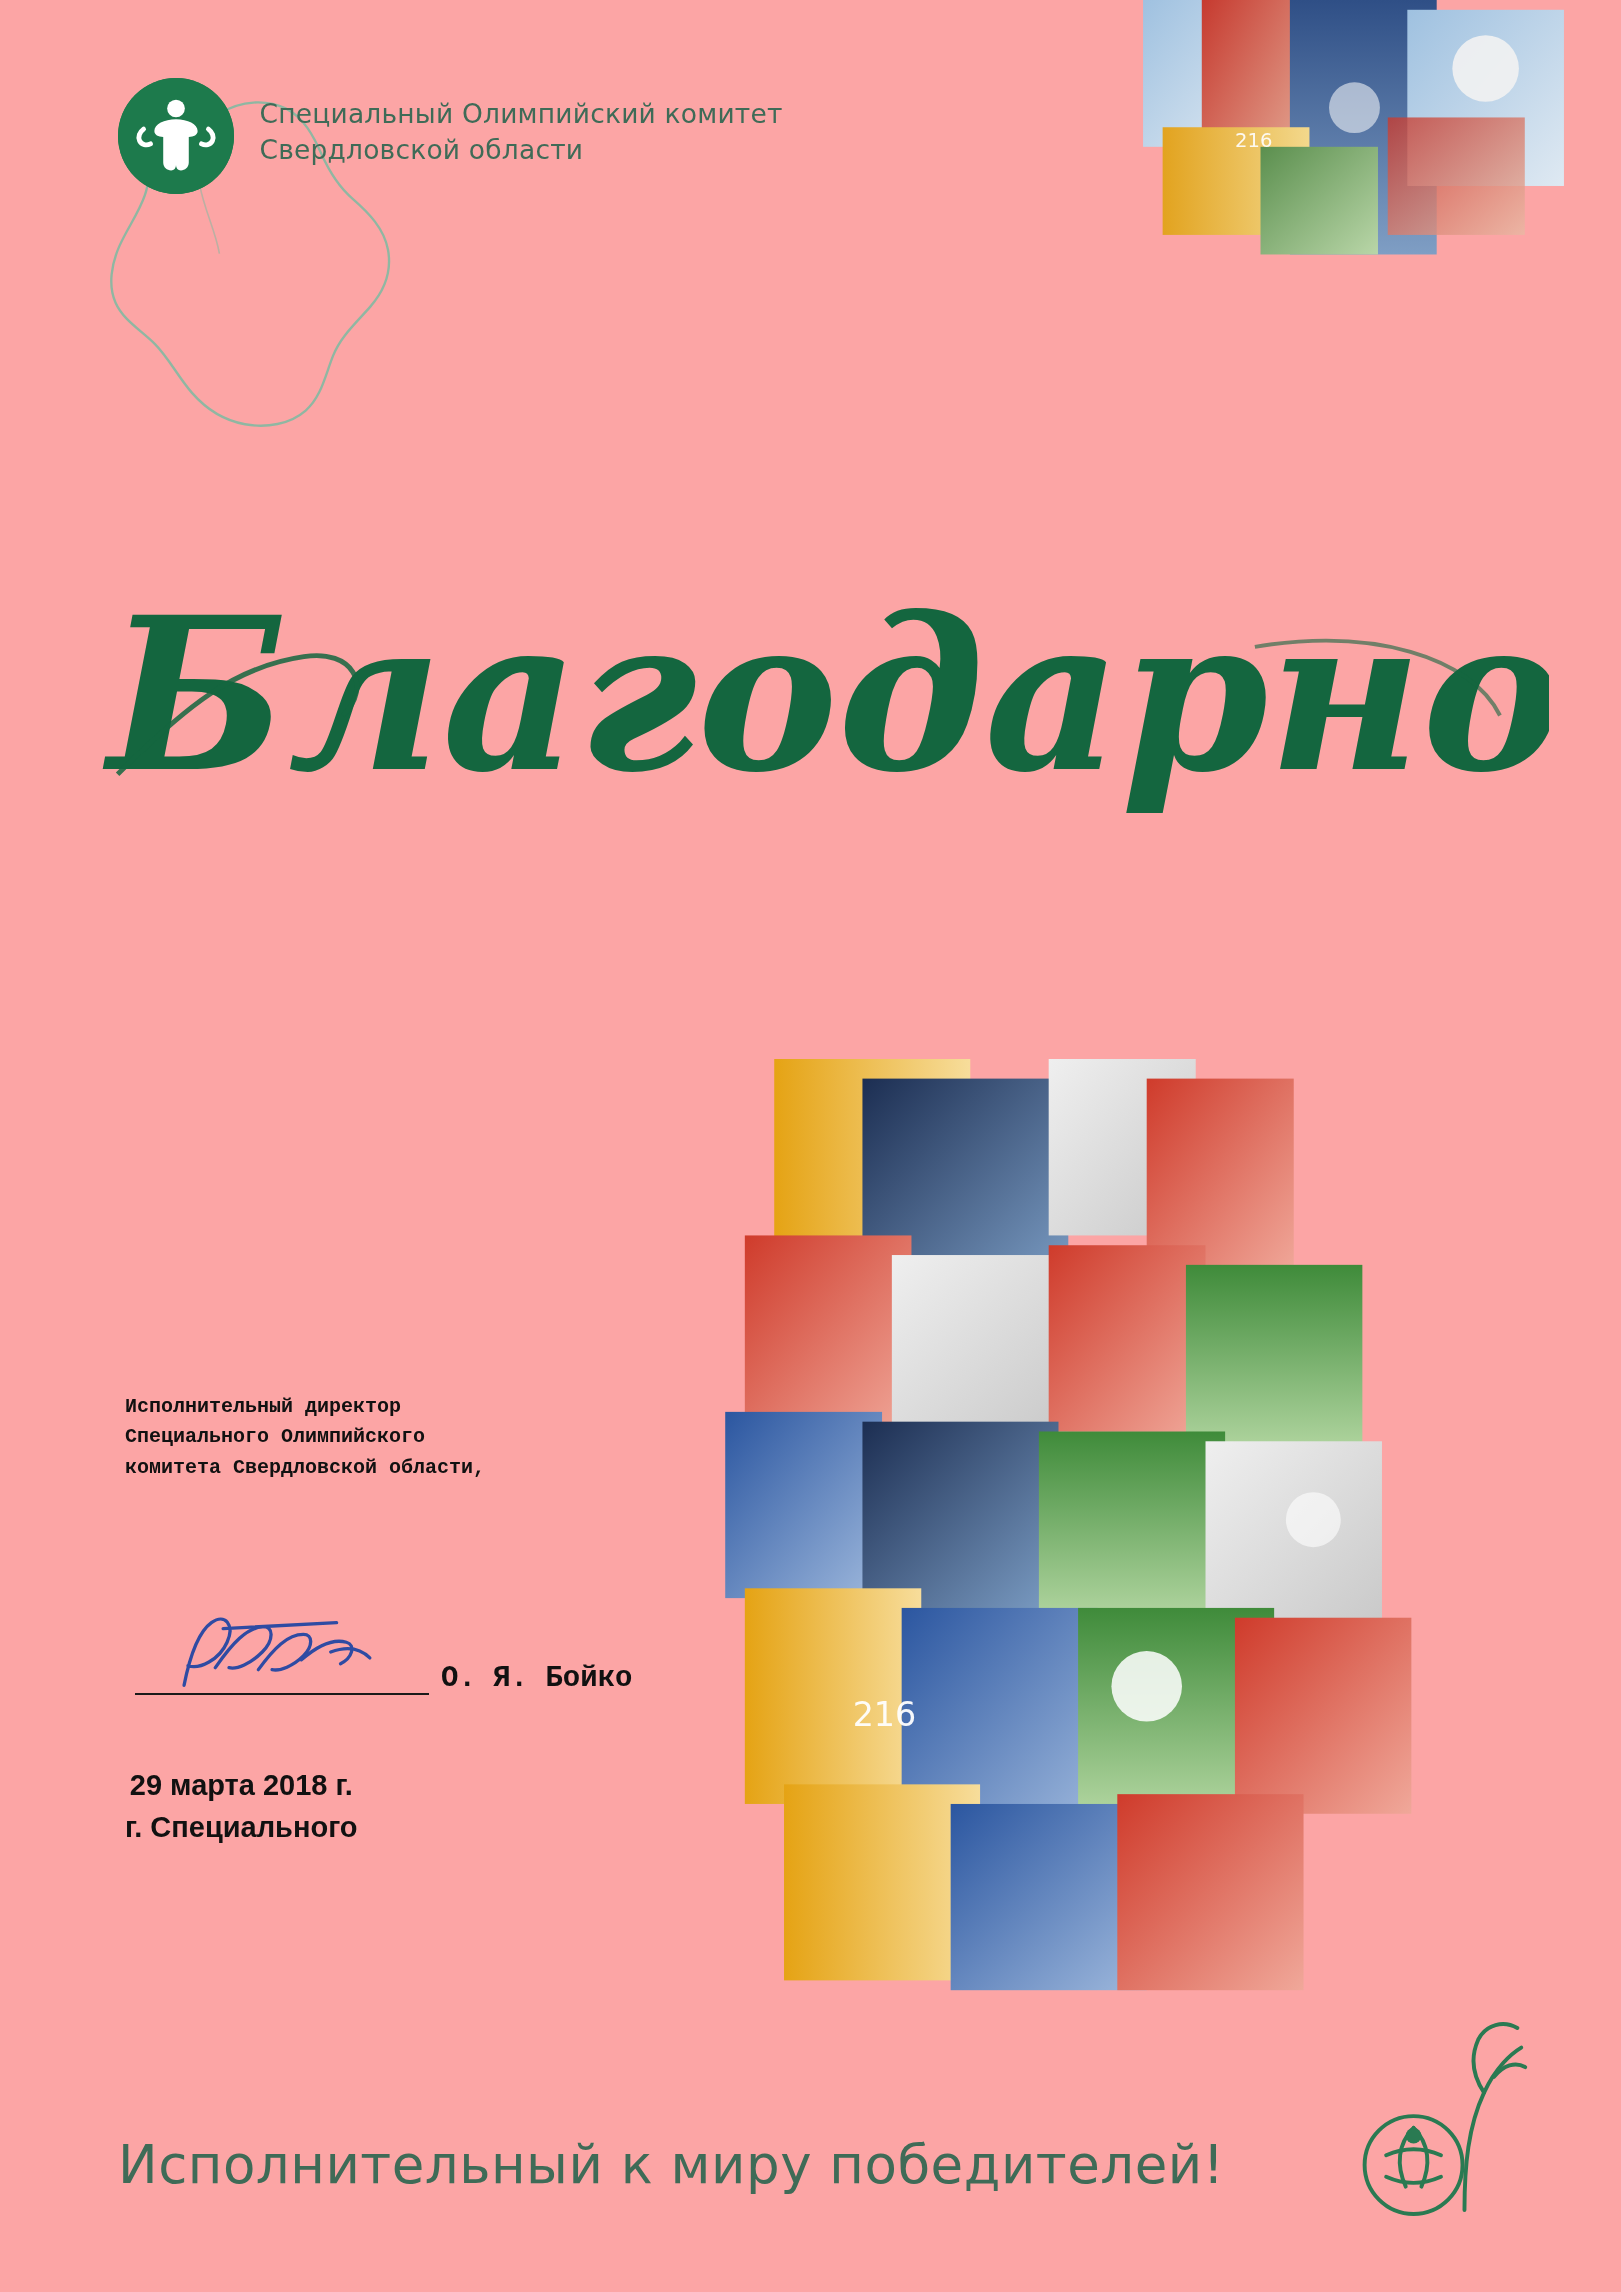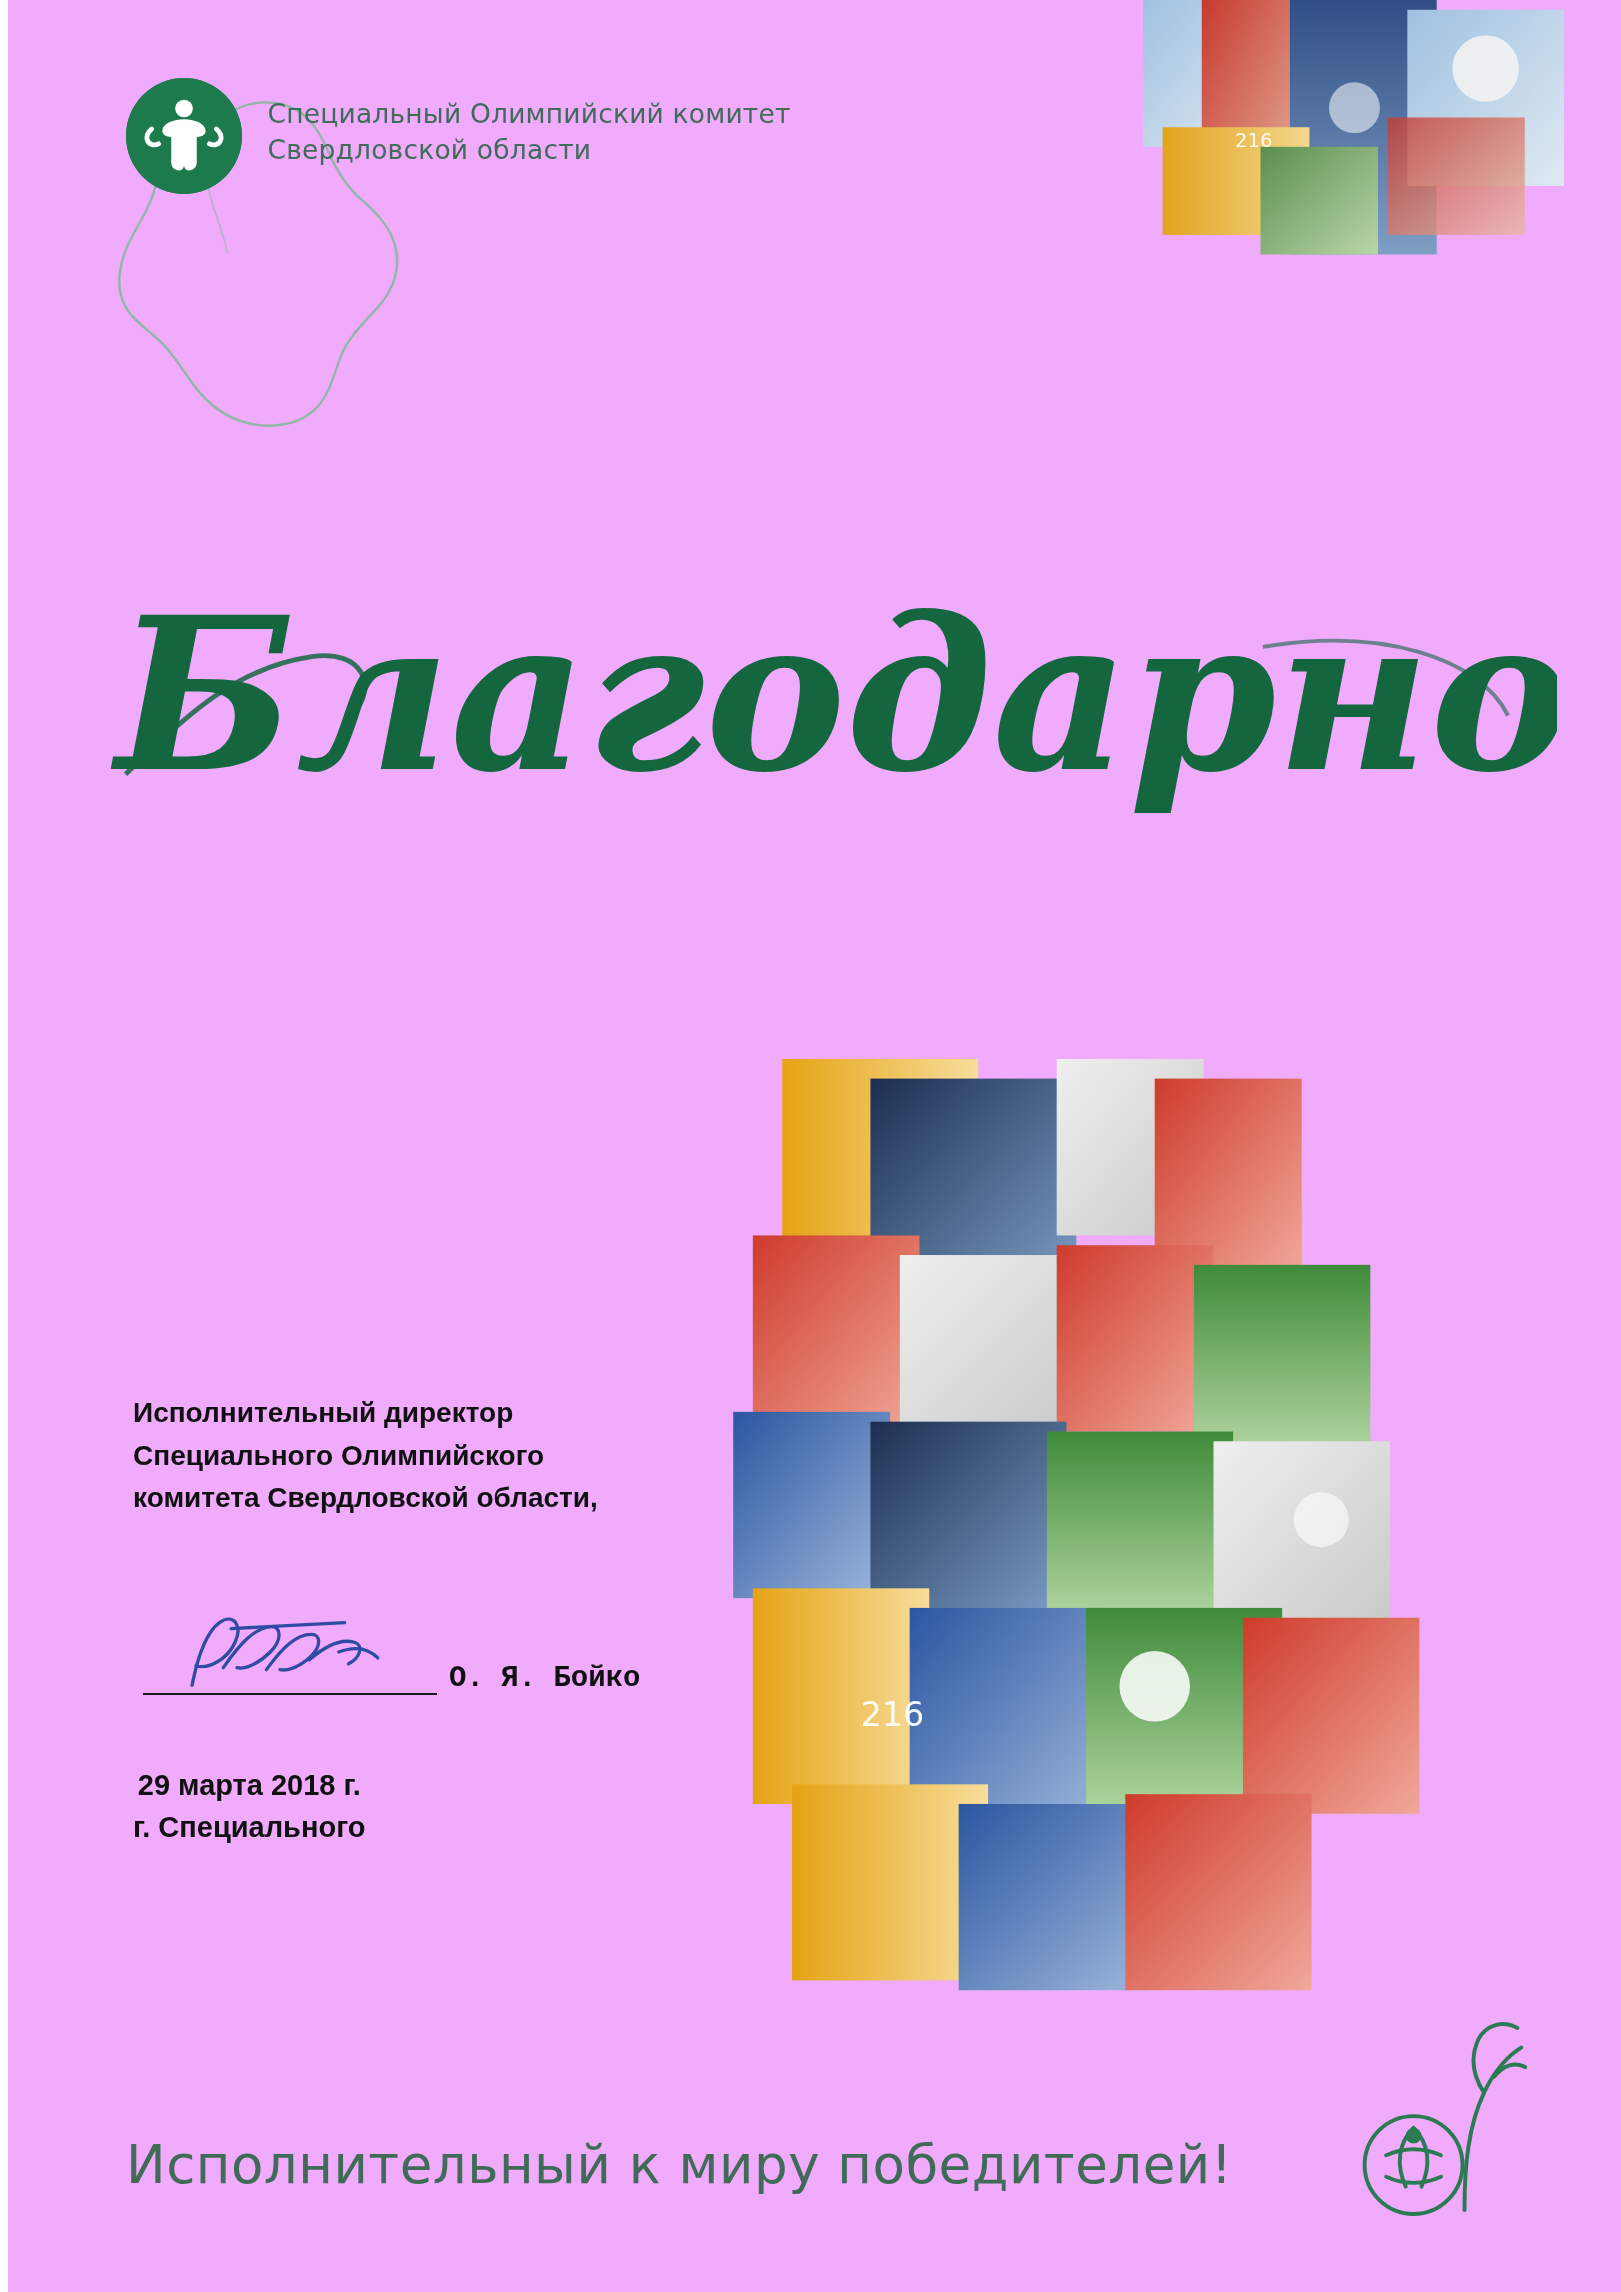--- a/index.html
+++ b/index.html
@@ -13,22 +13,21 @@
     height: 2293px;
     position: relative;
     overflow: hidden;
     font-family: "Liberation Sans", sans-serif;
     color: #111;
   }
 
   .page {
     position: absolute;
     inset: 0;
-    background: #f0abfc;
-    margin-left: 8px;
+    background: #fca5a5;
   }
 
   
   .header {
     position: absolute;
     left: 118px;
     top: 78px;
     display: flex;
     align-items: flex-start;
     gap: 25.5px;
@@ -121,23 +120,23 @@
   }
 
   .signatory-block {
     position: absolute;
     left: 125px;
     top: 1392px;
     width: 745px;
     z-index: 3;
   }
   .signatory-title {
-    font-family: Liberation Sans, sans-serif;
-    font-weight: bold;
-    font-size: 28px;
+    font-family: Liberation Mono, monospace;
+    font-weight: bold;
+    font-size: 20px;
     line-height: 1.52;
     color: #111;
     white-space: pre-line;
   }
 
   .signature-row {
     position: absolute;
     left: 125px;
     top: 1617px;
     width: 706px;

